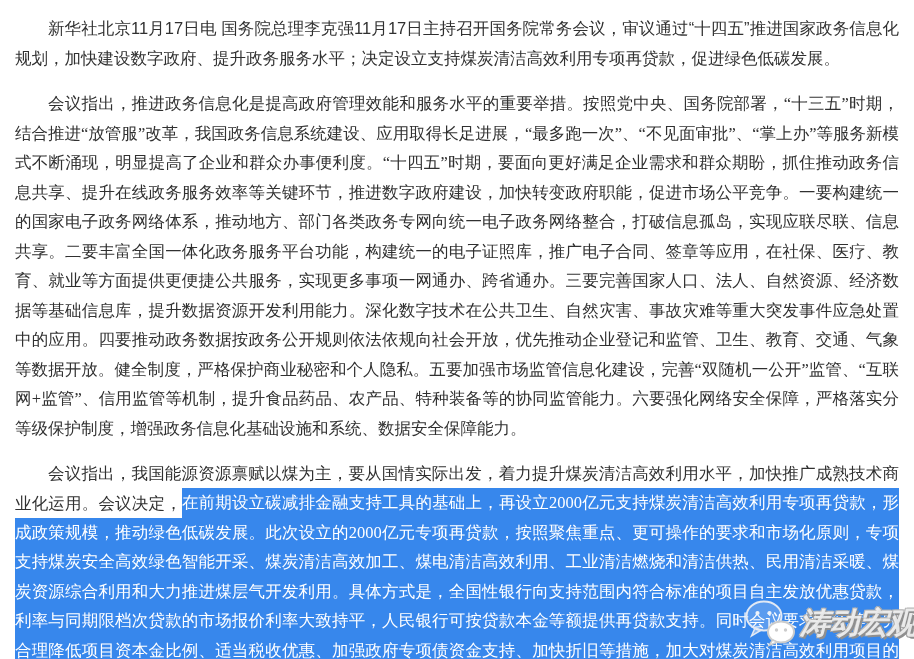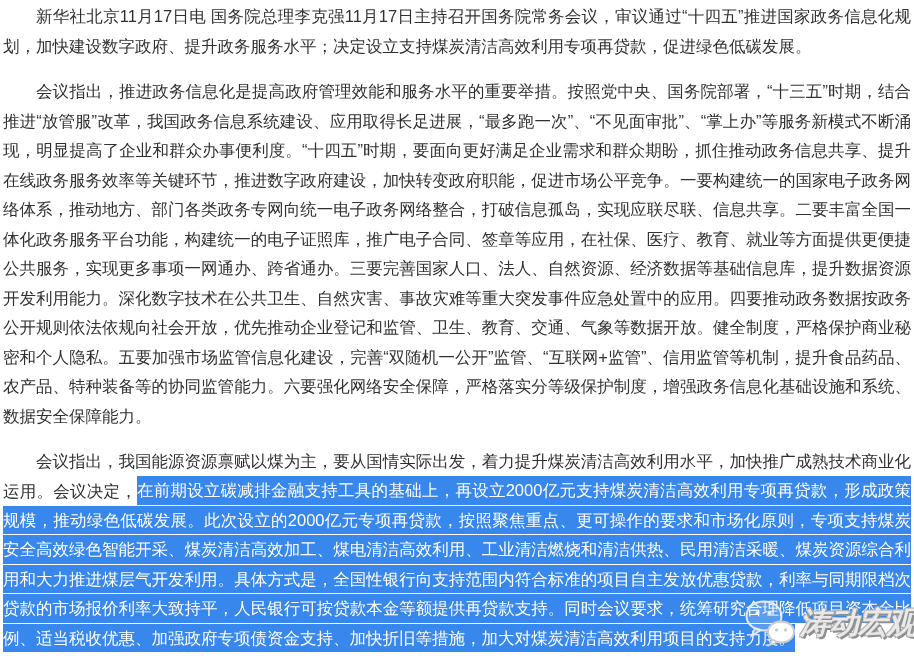--- a/index.html
+++ b/index.html
@@ -18,26 +18,27 @@
   }
   .page {
     position: relative;
     box-sizing: border-box;
     width: 914px;
     height: 659px;
     padding: 2px 3px 0 3px;
     text-align: justify;
   }
   .para {
-    margin: 0;
+    margin: 12px;
     text-indent: 2em;
     word-break: break-all;
   }
   .para + .para {
     margin-top: 16px;
+    font-family: Liberation Serif, serif;
   }
   .hl {
     background: #3787EC;
     color: #ffffff;
     padding: 5.2px 0;
   }
   .watermark {
     position: absolute;
     left: 744px;
     top: 599px;

